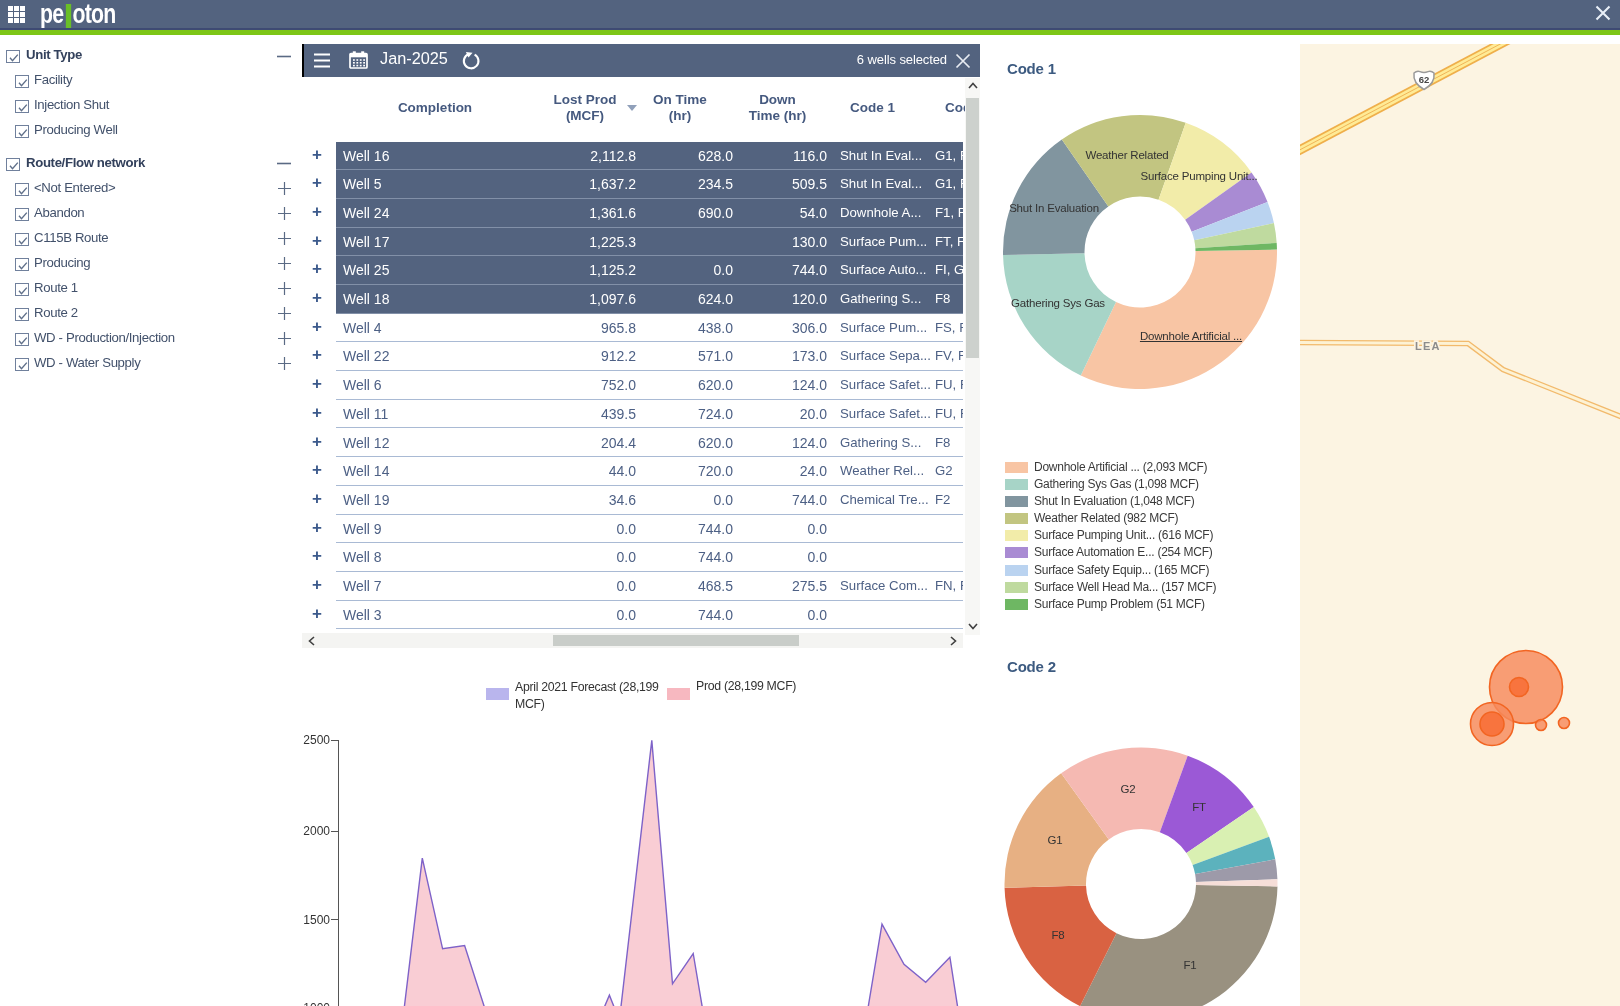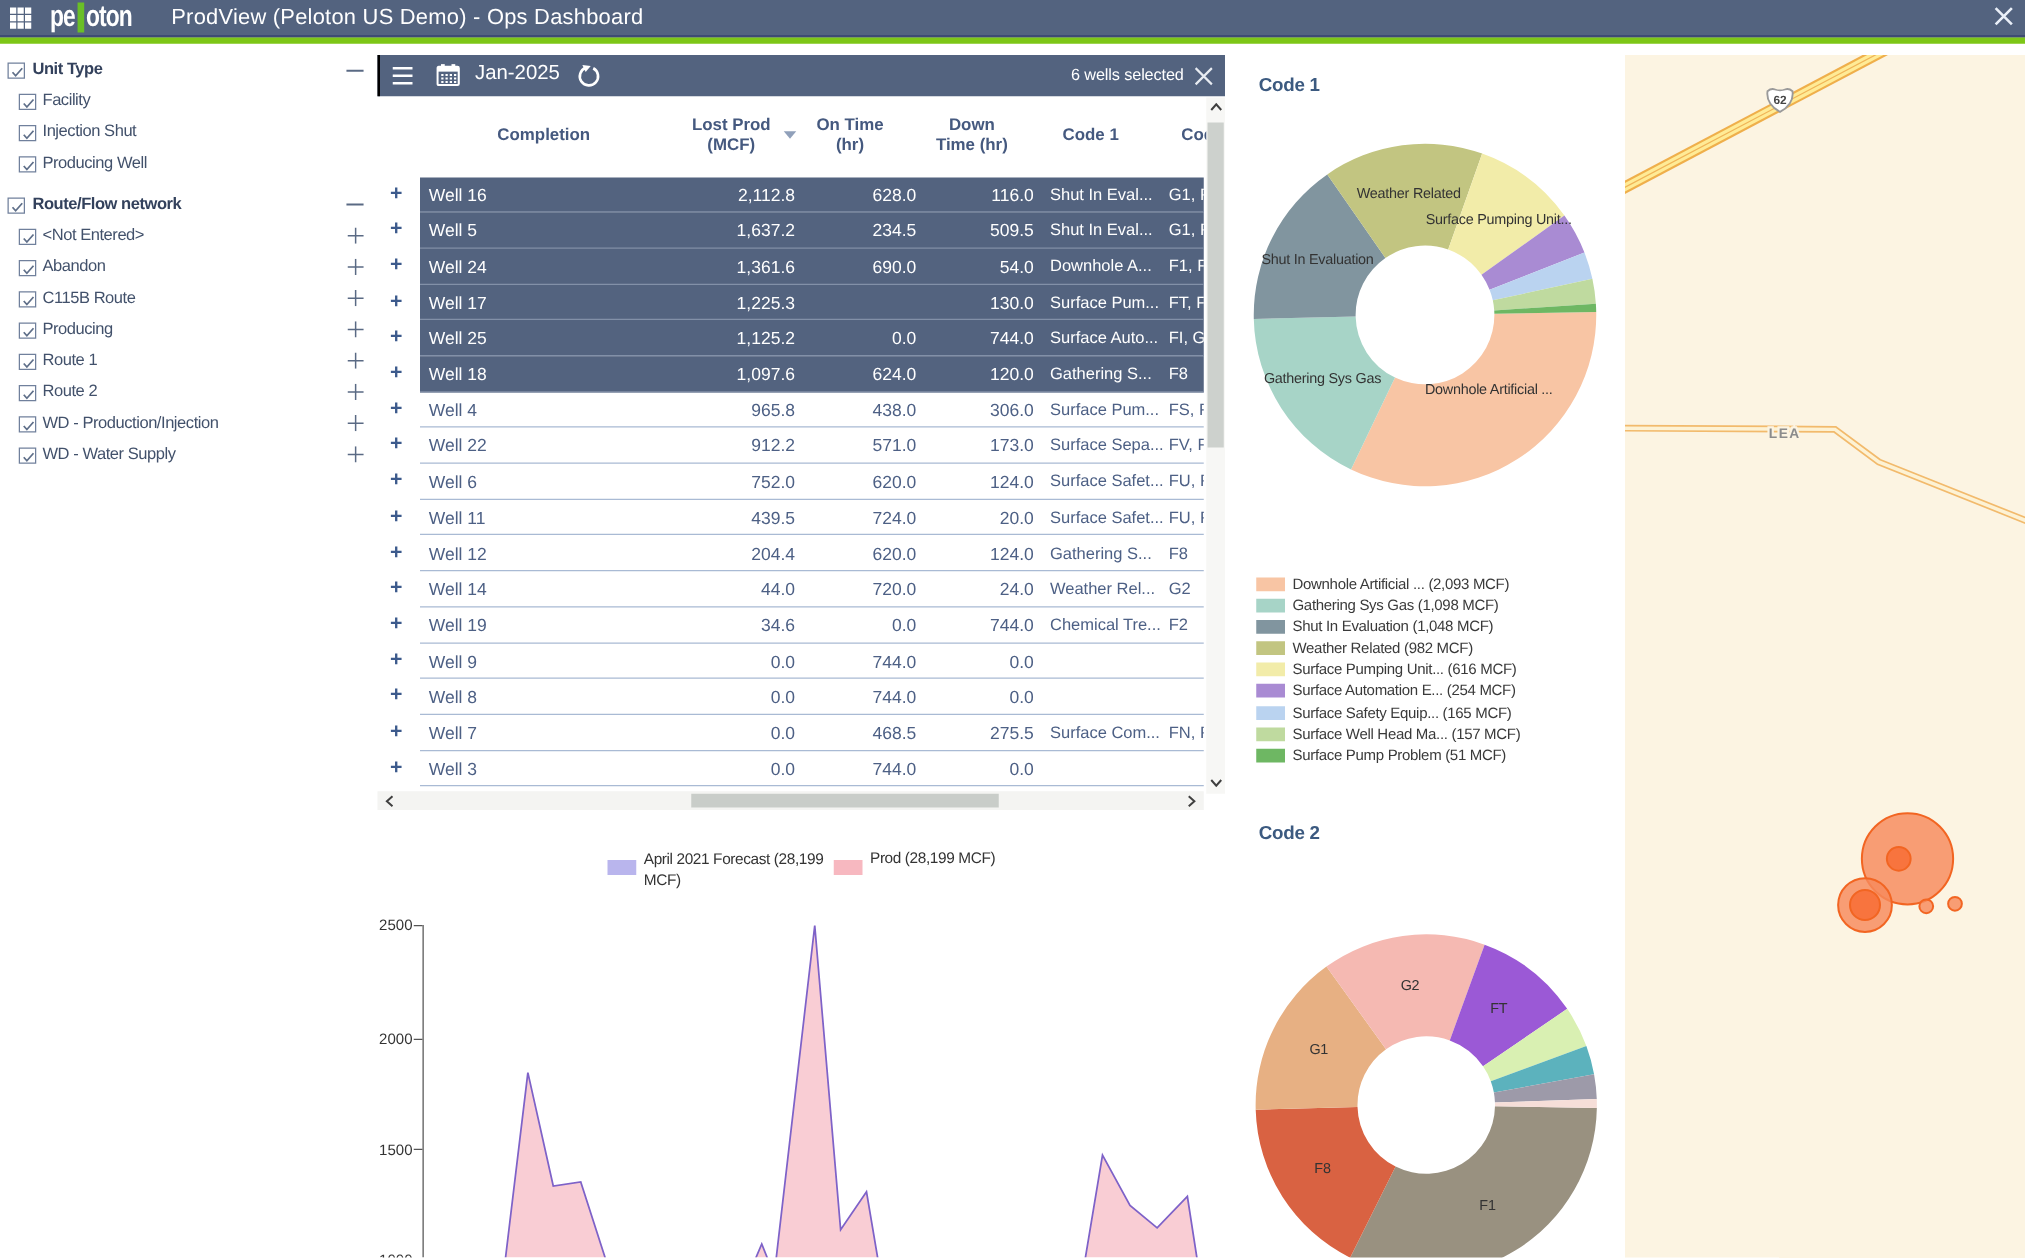--- a/index.html
+++ b/index.html
@@ -1,20 +1,20 @@
 <!DOCTYPE html>
 <html><head><meta charset="utf-8"><style>
 * { margin:0; padding:0; box-sizing:border-box; }
 html,body { width:1620px; height:1006px; overflow:hidden; background:#fff;
   font-family:"Liberation Sans", sans-serif; }
 #topbar { position:absolute; left:0; top:0; width:1620px; height:29.6px; background:#53637f; }
 #topbar .navline { position:absolute; left:0; top:28.1px; width:1620px; height:1.5px; background:#3e4a73; }
 #greenline { position:absolute; left:0; top:29.6px; width:1620px; height:5px; background:#7dc617; }
 #title { position:absolute; left:137px; top:3px; color:#fff; font-size:17.5px; letter-spacing:0.2px; }
-#logo { position:absolute; left:40px; top:0px; color:#fff; font-weight:bold; font-size:24px; letter-spacing:-1px; line-height:27px;}
+#logo { position:absolute; left:40px; top:0px; color:#fff; font-weight:bold; font-size:28px; letter-spacing:-1px; line-height:27px;}
 .gridicon { position:absolute; left:8px; top:6px; width:17px; height:17px; }
 .gridicon i { position:absolute; width:4.6px; height:4.6px; background:#fff; }
 .chk { position:absolute; width:14px; height:13.5px; border:1.2px solid #70809c; background:#fff; }
 .chk svg { position:absolute; left:0px; top:0px; }
 .lbl { position:absolute; font-size:13.2px; color:#42516b; white-space:nowrap; letter-spacing:-0.35px; }
 .lblb { font-weight:bold; color:#33415c; }
 .pmin { position:absolute; }
 #gridbar { position:absolute; left:302px; top:44px; width:678px; height:33px; background:#53637f; border-left:2px solid #000000;}
 #gridbar .txt { position:absolute; color:#fff; font-size:16.5px; }
 .hdr { position:absolute; font-weight:bold; font-size:13.5px; color:#45597f; text-align:center; line-height:16px; }
@@ -44,21 +44,20 @@
       <i style="left:6px;top:0"></i>
       <i style="left:12px;top:0"></i>
     <i style="left:0;top:6px"></i>
       <i style="left:6px;top:6px"></i>
       <i style="left:12px;top:6px"></i>
     <i style="left:0;top:12px"></i>
       <i style="left:6px;top:12px"></i>
       <i style="left:12px;top:12px"></i>
   </div>
   <div id="logo"><span style="display:inline-block;transform:scaleX(0.76);transform-origin:0 0;">pe<span style="display:inline-block;width:7px;height:24px;background:#6abf27;margin:0 2px 0 3px;vertical-align:-4.5px;"></span>oton</span></div>
-  <div id="title">ProdView (Peloton US Demo) - Ops Dashboard</div>
   <svg style="position:absolute;right:9px;top:5px" width="16" height="16">
       <path d="M1.5,1.5 L14.5,14.5 M14.5,1.5 L1.5,14.5" stroke="#e9eff8" stroke-width="2.1"></path>
     </svg>
   <div class="navline"></div>
 </div>
 <div id="greenline"></div>
 <div id="leftpanel">
 <span class="chk" style="left:6px;top:49.5px;">
       <svg width="14" height="14">
         <path d="M3,6.8 L5.5,9.6 L10.8,3.6" fill="none" stroke="#5f6f89" stroke-width="1.4"></path>
@@ -425,21 +424,21 @@
 <path d="M1187.69,755.73 A136.5,136.5 0 0 1 1253.76,807.08 L1186.44,853.01 A55,55 0 0 0 1159.81,832.32 Z" fill="#9b59d6"></path>
 <path d="M1253.76,807.08 A136.5,136.5 0 0 1 1269.10,836.87 L1192.62,865.01 A55,55 0 0 0 1186.44,853.01 Z" fill="#d9f0b2"></path>
 <path d="M1269.10,836.87 A136.5,136.5 0 0 1 1275.26,859.36 L1195.10,874.07 A55,55 0 0 0 1192.62,865.01 Z" fill="#5cb2bd"></path>
 <path d="M1275.26,859.36 A136.5,136.5 0 0 1 1277.42,879.24 L1195.97,882.08 A55,55 0 0 0 1195.10,874.07 Z" fill="#9d9aa9"></path>
 <path d="M1277.42,879.24 A136.5,136.5 0 0 1 1277.48,886.38 L1195.99,884.96 A55,55 0 0 0 1195.97,882.08 Z" fill="#f6ded8"></path>
 </svg>
 <div class="donutlbl" style="left:1127px;top:155px;">Weather Related</div>
 <div class="donutlbl" style="left:1199px;top:176px;">Surface Pumping Unit...</div>
 <div class="donutlbl" style="left:1054px;top:208px;">Shut In Evaluation</div>
 <div class="donutlbl" style="left:1058px;top:303px;">Gathering Sys Gas</div>
-<div class="donutlbl" style="left:1191px;top:312px;">Downhole Artificial ...</div>
+<div class="donutlbl" style="left:1191px;top:336px;text-decoration:underline;">Downhole Artificial ...</div>
 <div class="donutlbl" style="left:1128px;top:789px;">G2</div>
 <div class="donutlbl" style="left:1199px;top:807px;">FT</div>
 <div class="donutlbl" style="left:1055px;top:840px;">G1</div>
 <div class="donutlbl" style="left:1058px;top:935px;">F8</div>
 <div class="donutlbl" style="left:1190px;top:965px;">F1</div>
 <div class="leg" style="top:459px;text-align:right;">
 <div class="legrow">
         <span class="sw" style="background:#f8c5a4;"></span>
         <span class="tx">Downhole Artificial ... (2,093 MCF)</span>
       </div>

